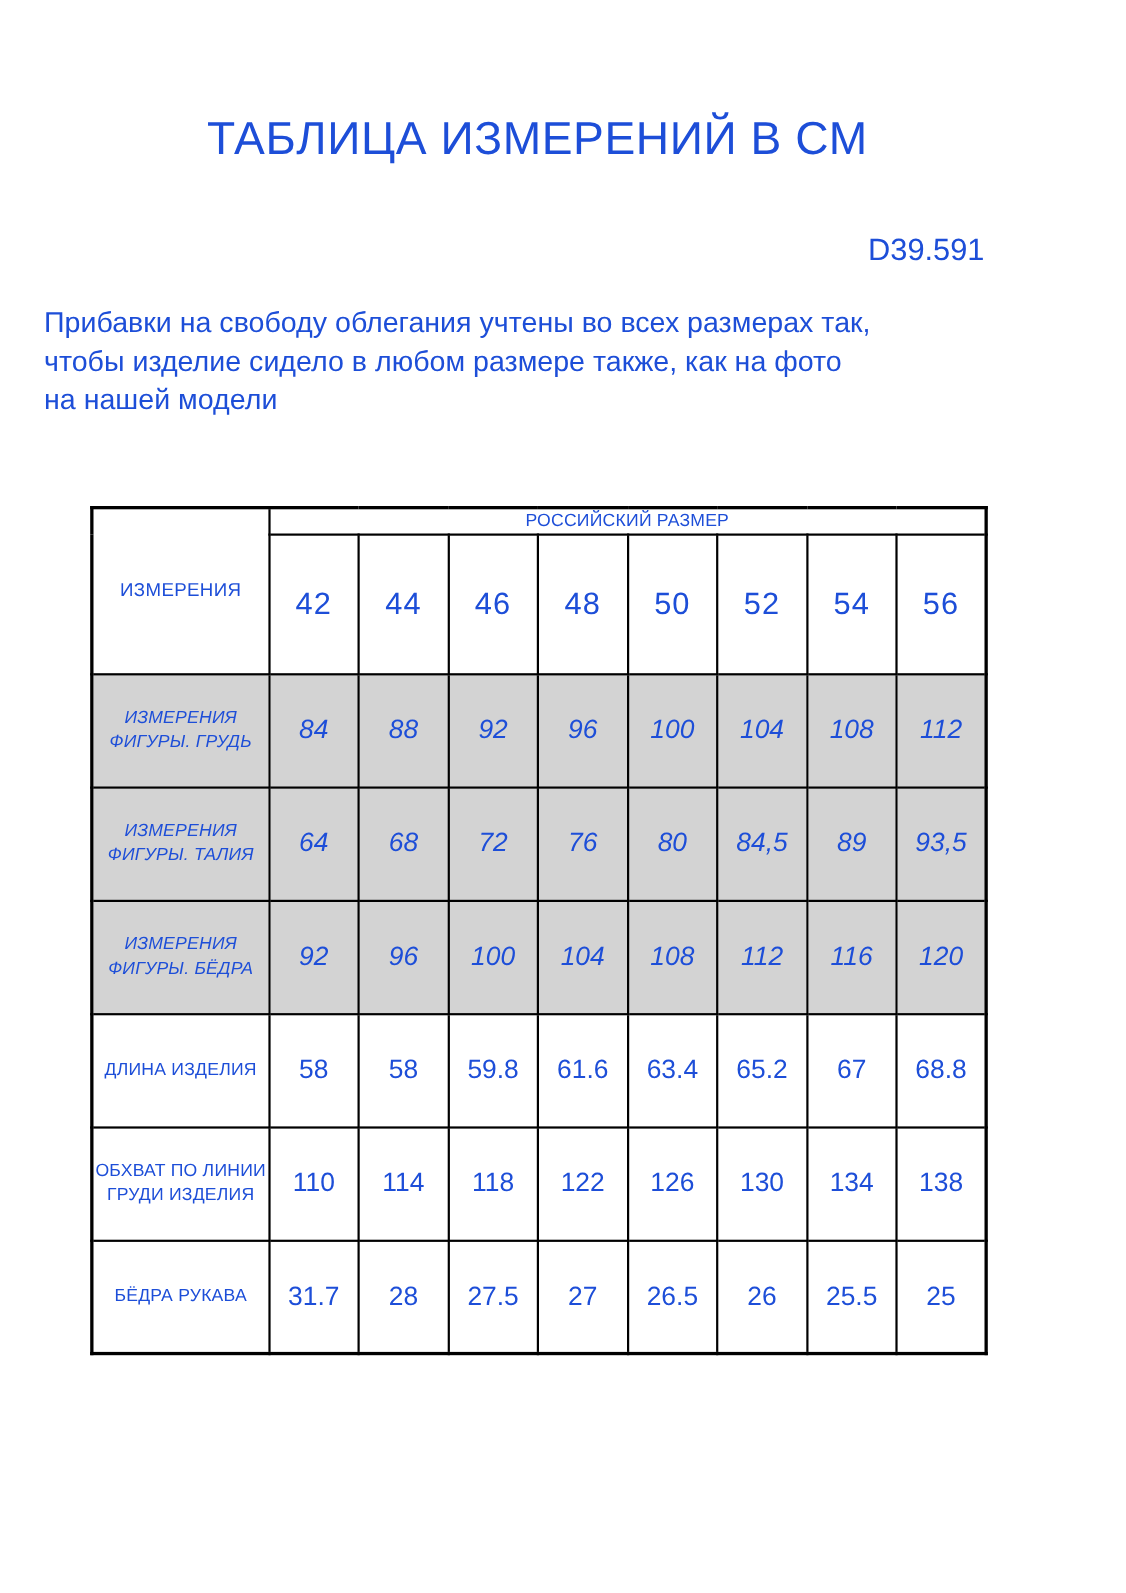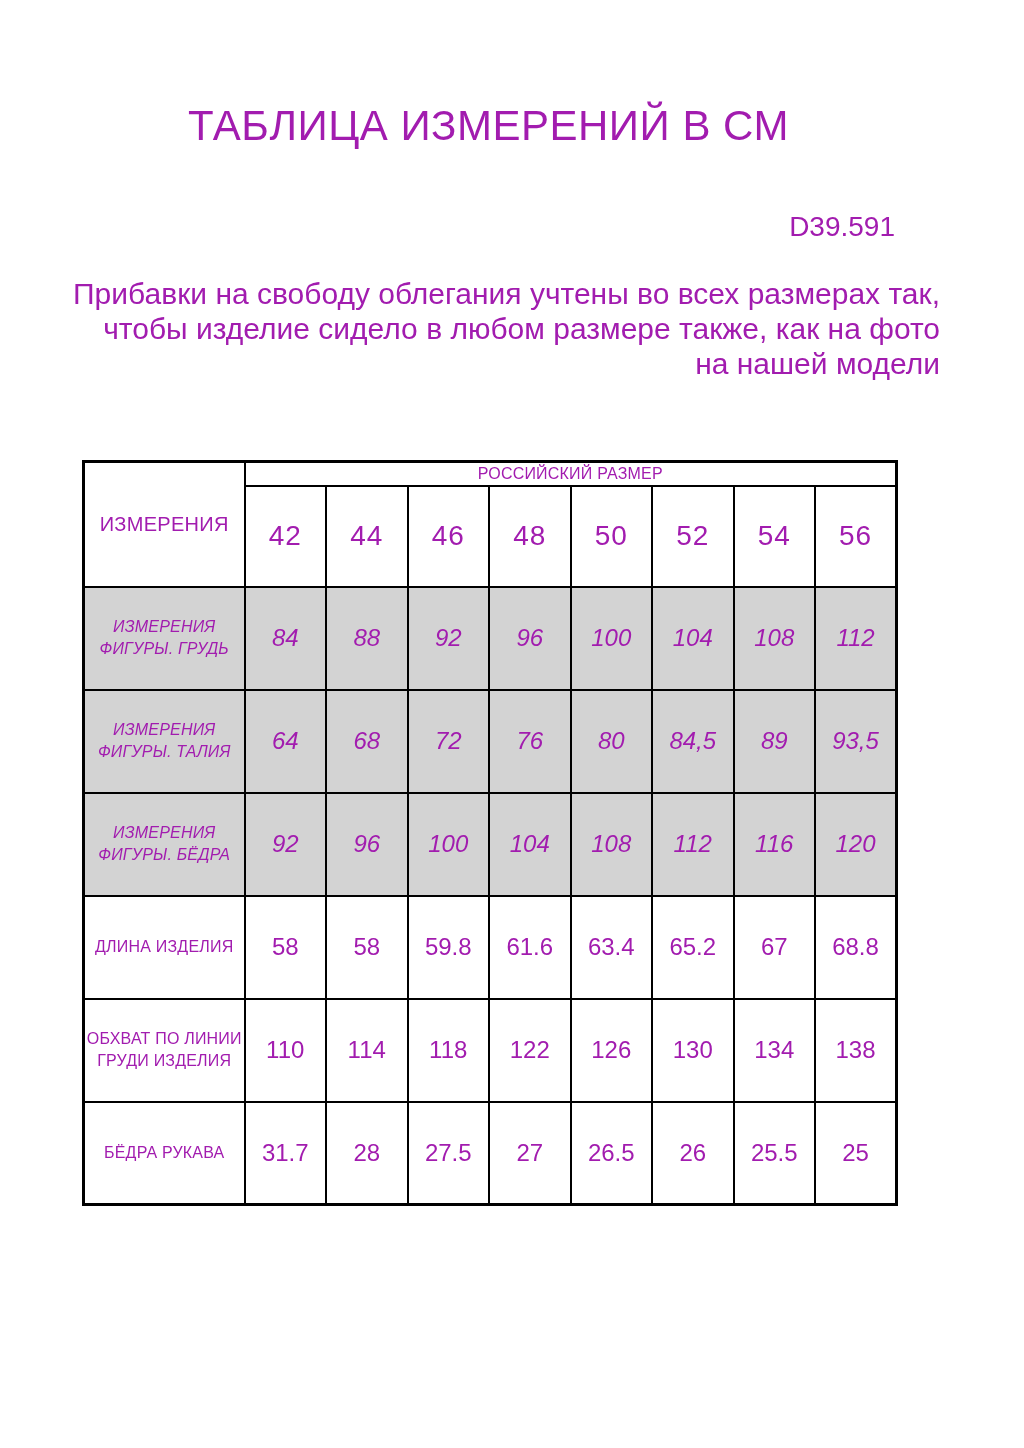--- a/index.html
+++ b/index.html
@@ -1,21 +1,21 @@
 <!DOCTYPE html>
 <html><head>
 <meta charset="utf-8">
 <style>
   html, body { margin: 0; padding: 0; background: #ffffff; }
   .page {
     position: relative;
     width: 1024px;
     height: 1448px;
     background: #ffffff;
-    color: #a21caf;
+    color: #1d4ed8;
     font-family: "Liberation Sans", sans-serif;
     overflow: hidden;
   }
   .title {
     position: absolute;
     top: 102px;
     left: 82px;
     width: 813px;
     text-align: center;
     font-size: 42px;
@@ -29,22 +29,22 @@
     left: 82px;
     width: 813px;
     text-align: right;
     font-size: 28px;
   }
   .note {
     position: absolute;
     top: 276px;
     left: 40px;
     width: 900px;
-    text-align: right;
-    font-size: 30px;
+    text-align: left;
+    font-size: 26px;
     line-height: 35px;
   }
   table.size-table {
     position: absolute;
     top: 460px;
     left: 82px;
     width: 813px;
     border-collapse: collapse;
     table-layout: fixed;
     border: 3px solid #000;
@@ -52,23 +52,23 @@
   .size-table th, .size-table td {
     border: 2px solid #000;
     text-align: center;
     vertical-align: middle;
     padding: 0;
     font-weight: normal;
     overflow: hidden;
   }
   .group-label-row { height: 24px; }
   .group-label { font-size: 16px; letter-spacing: 0.2px; }
-  .sizes-row { height: 101px; }
+  .sizes-row { height: 127px; }
   .size-cell { font-size: 28px; font-weight: bold; letter-spacing: 1px; }
-  .corner-cell { font-size: 20px; letter-spacing: 0.3px; }
+  .corner-cell { font-size: 17px; letter-spacing: 0.3px; }
   .data-row { height: 103px; }
   .row-label { font-size: 16px; padding: 0 8px; line-height: 22px; letter-spacing: 0.2px; }
   .value-cell { font-size: 24px; margin-top: 16px; }
   tr.shaded { background: #d3d3d3; }
   tr.shaded .row-label, tr.shaded .value-cell { font-style: italic; }
 </style>
 </head>
 <body>
 
 <div class="page">

